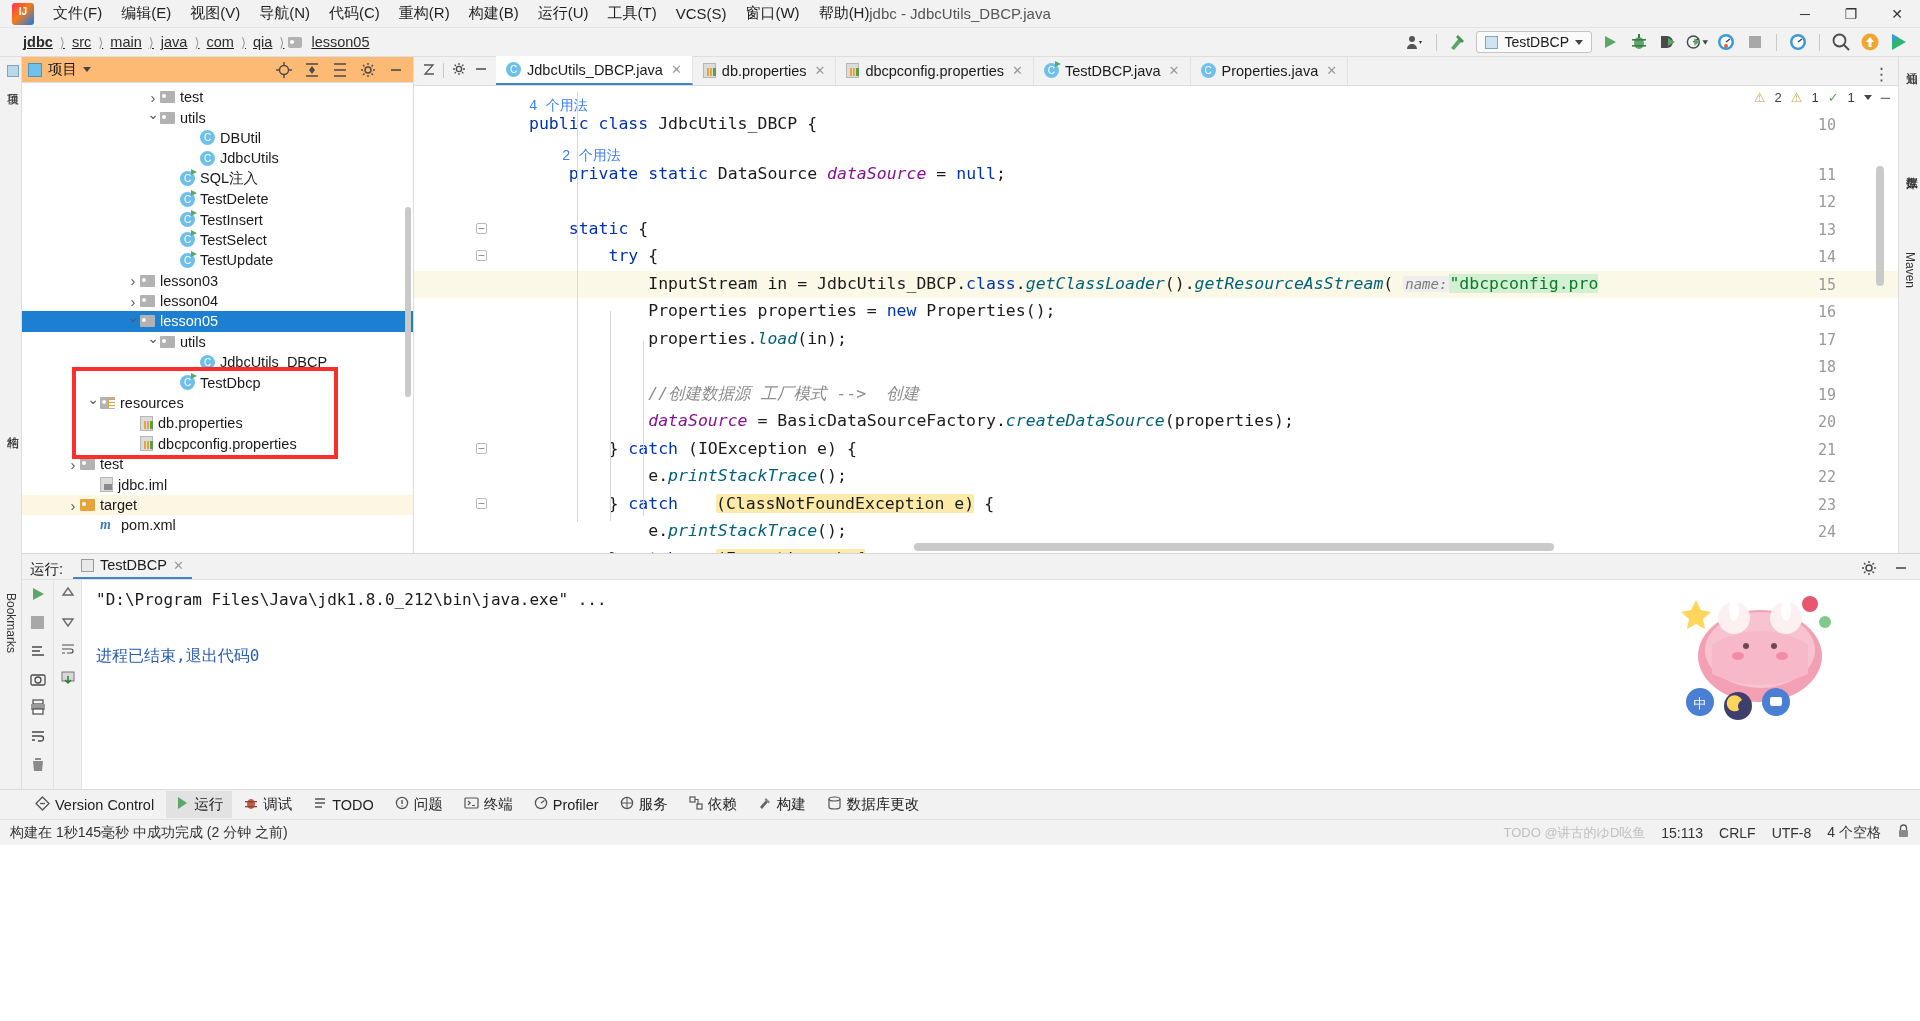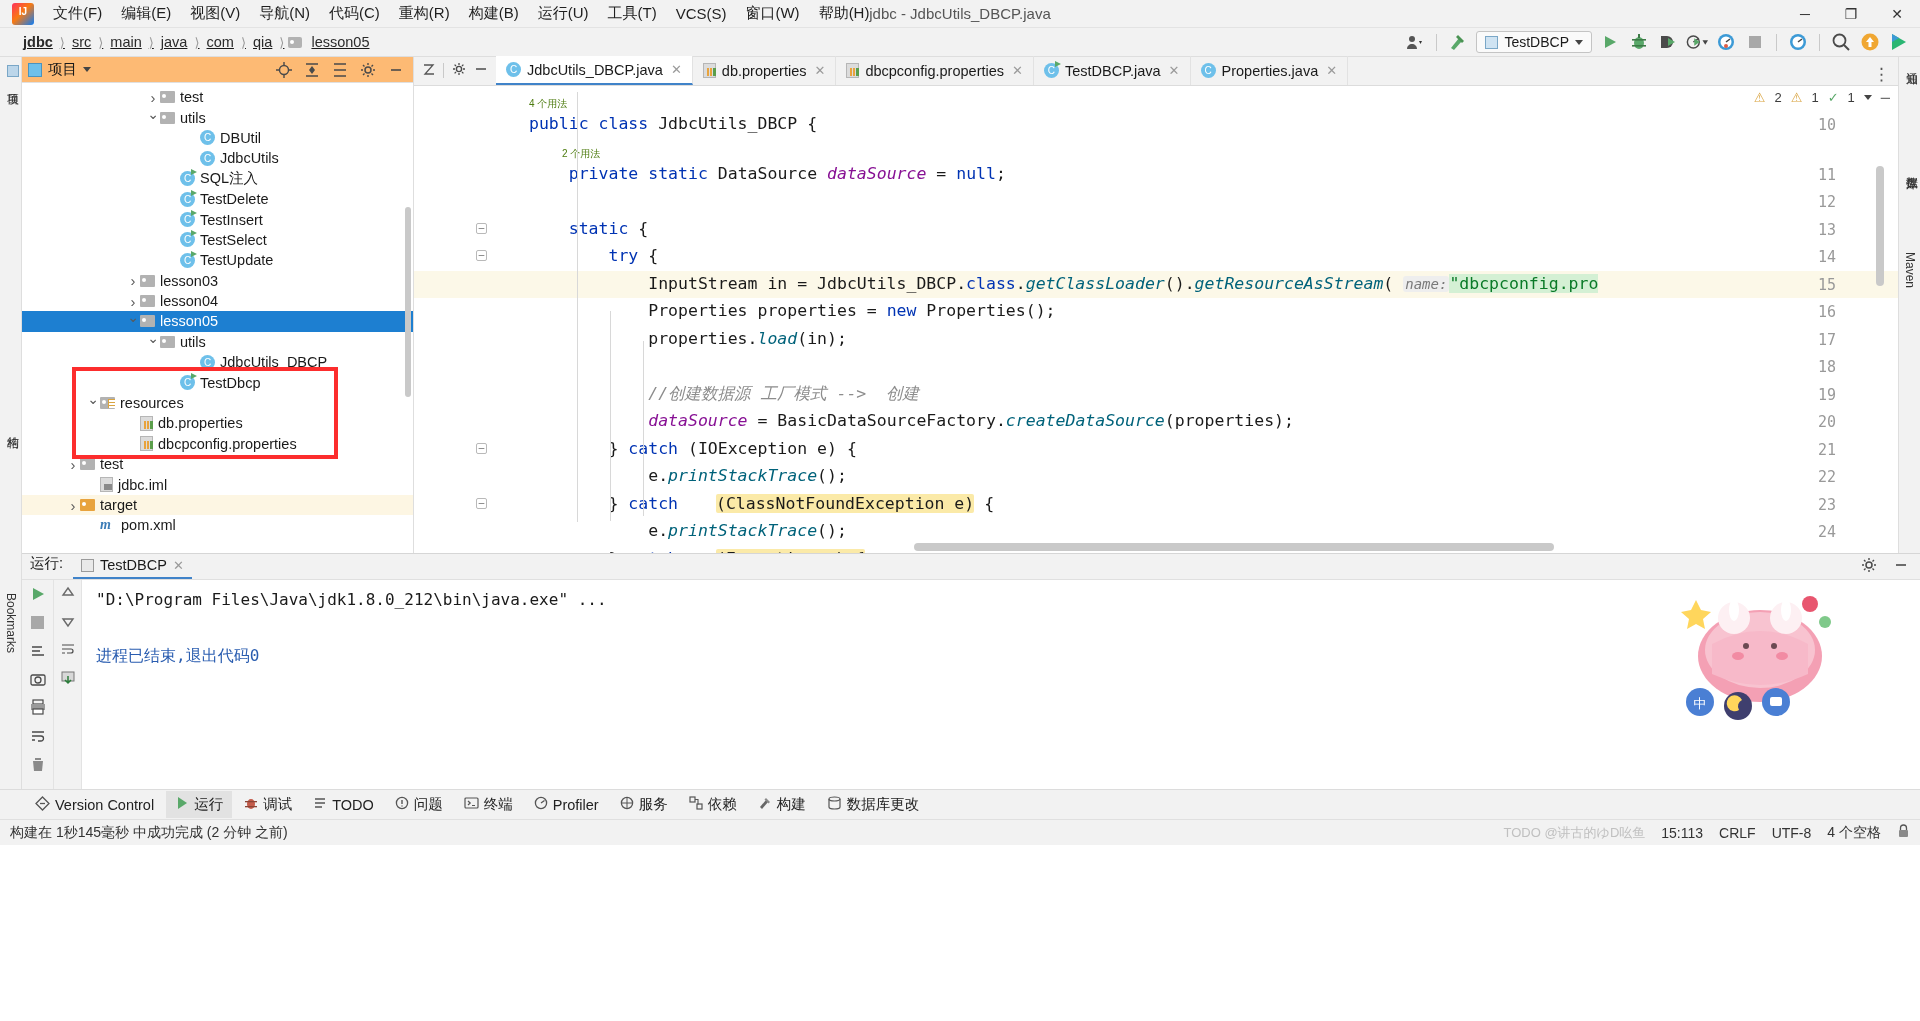--- a/index.html
+++ b/index.html
@@ -135,34 +135,34 @@
   .codeline { position:absolute; left:115px; white-space:pre; font-size:16.5px;
               line-height:20px; }
   .lnhl { position:absolute; left:0; right:0; height:27.5px; background:#fcf8e8; }
   .kw { color:#0033b3; }
   .str { color:#0a7a27; }
   .fld { color:#871094; font-style:italic; }
   .cmt { color:#8c8c8c; font-style:italic; }
   .mth { color:#00627a; font-style:italic; }
   .hint { background:#eeeeee; color:#7a7a7a; border-radius:3px; padding:0 2px;
           font-style:italic; font-size:14px; }
-  .usage { position:absolute; left:115px; color:#4d7c0f; font-size:10px;
-           font-family:Liberation Sans, sans-serif; }
+  .usage { position:absolute; left:115px; color:#3b82f6; font-size:14px;
+           font-family:Liberation Mono, monospace; }
   .errmark { background:#fbeaa8; border-radius:2px;margin-left:28px; }
   .strhl { background:#d4f0d4; }
   .indentguide { position:absolute; width:1px; background:#d8d8d8; }
   .ed-scroll-v { position:absolute; right:14px; width:8px; background:#c9c9c9;
                  border-radius:4px; }
   .ed-scroll-h { position:absolute; height:8px; background:#c9c9c9; border-radius:4px; }
 
   
   .runpanel { height:236px; border-top:1px solid #d6d6d6; display:flex;
               flex-direction:column; background:#fff; }
   .run-header { height:26px; background:#f2f2f2; border-bottom:1px solid #e0e0e0;
-                display:flex; align-items:flex-start; padding:0 8px; gap:10px;
+                display:flex; align-items:flex-end; padding:0 8px; gap:10px;
                 font-size:14.5px; }
   .run-tab { display:flex; align-items:center; gap:6px; padding:3px 8px 4px;
              border-bottom:2px solid #4083c9; }
   .run-tab .sq { width:13px; height:13px; border:1.5px solid #9b9b9b; background:#e9e9e9; }
   .run-body { flex:1; display:flex; position:relative; overflow:hidden; }
   .run-tools { width:32px; background:#f2f2f2; border-right:1px solid #e3e3e3;
                display:flex; flex-direction:column; align-items:center; gap:10px;
                padding-top:6px; }
   .run-tools2 { width:28px; background:#f2f2f2; border-right:1px solid #e3e3e3;
                display:flex; flex-direction:column; align-items:center; gap:11px;

